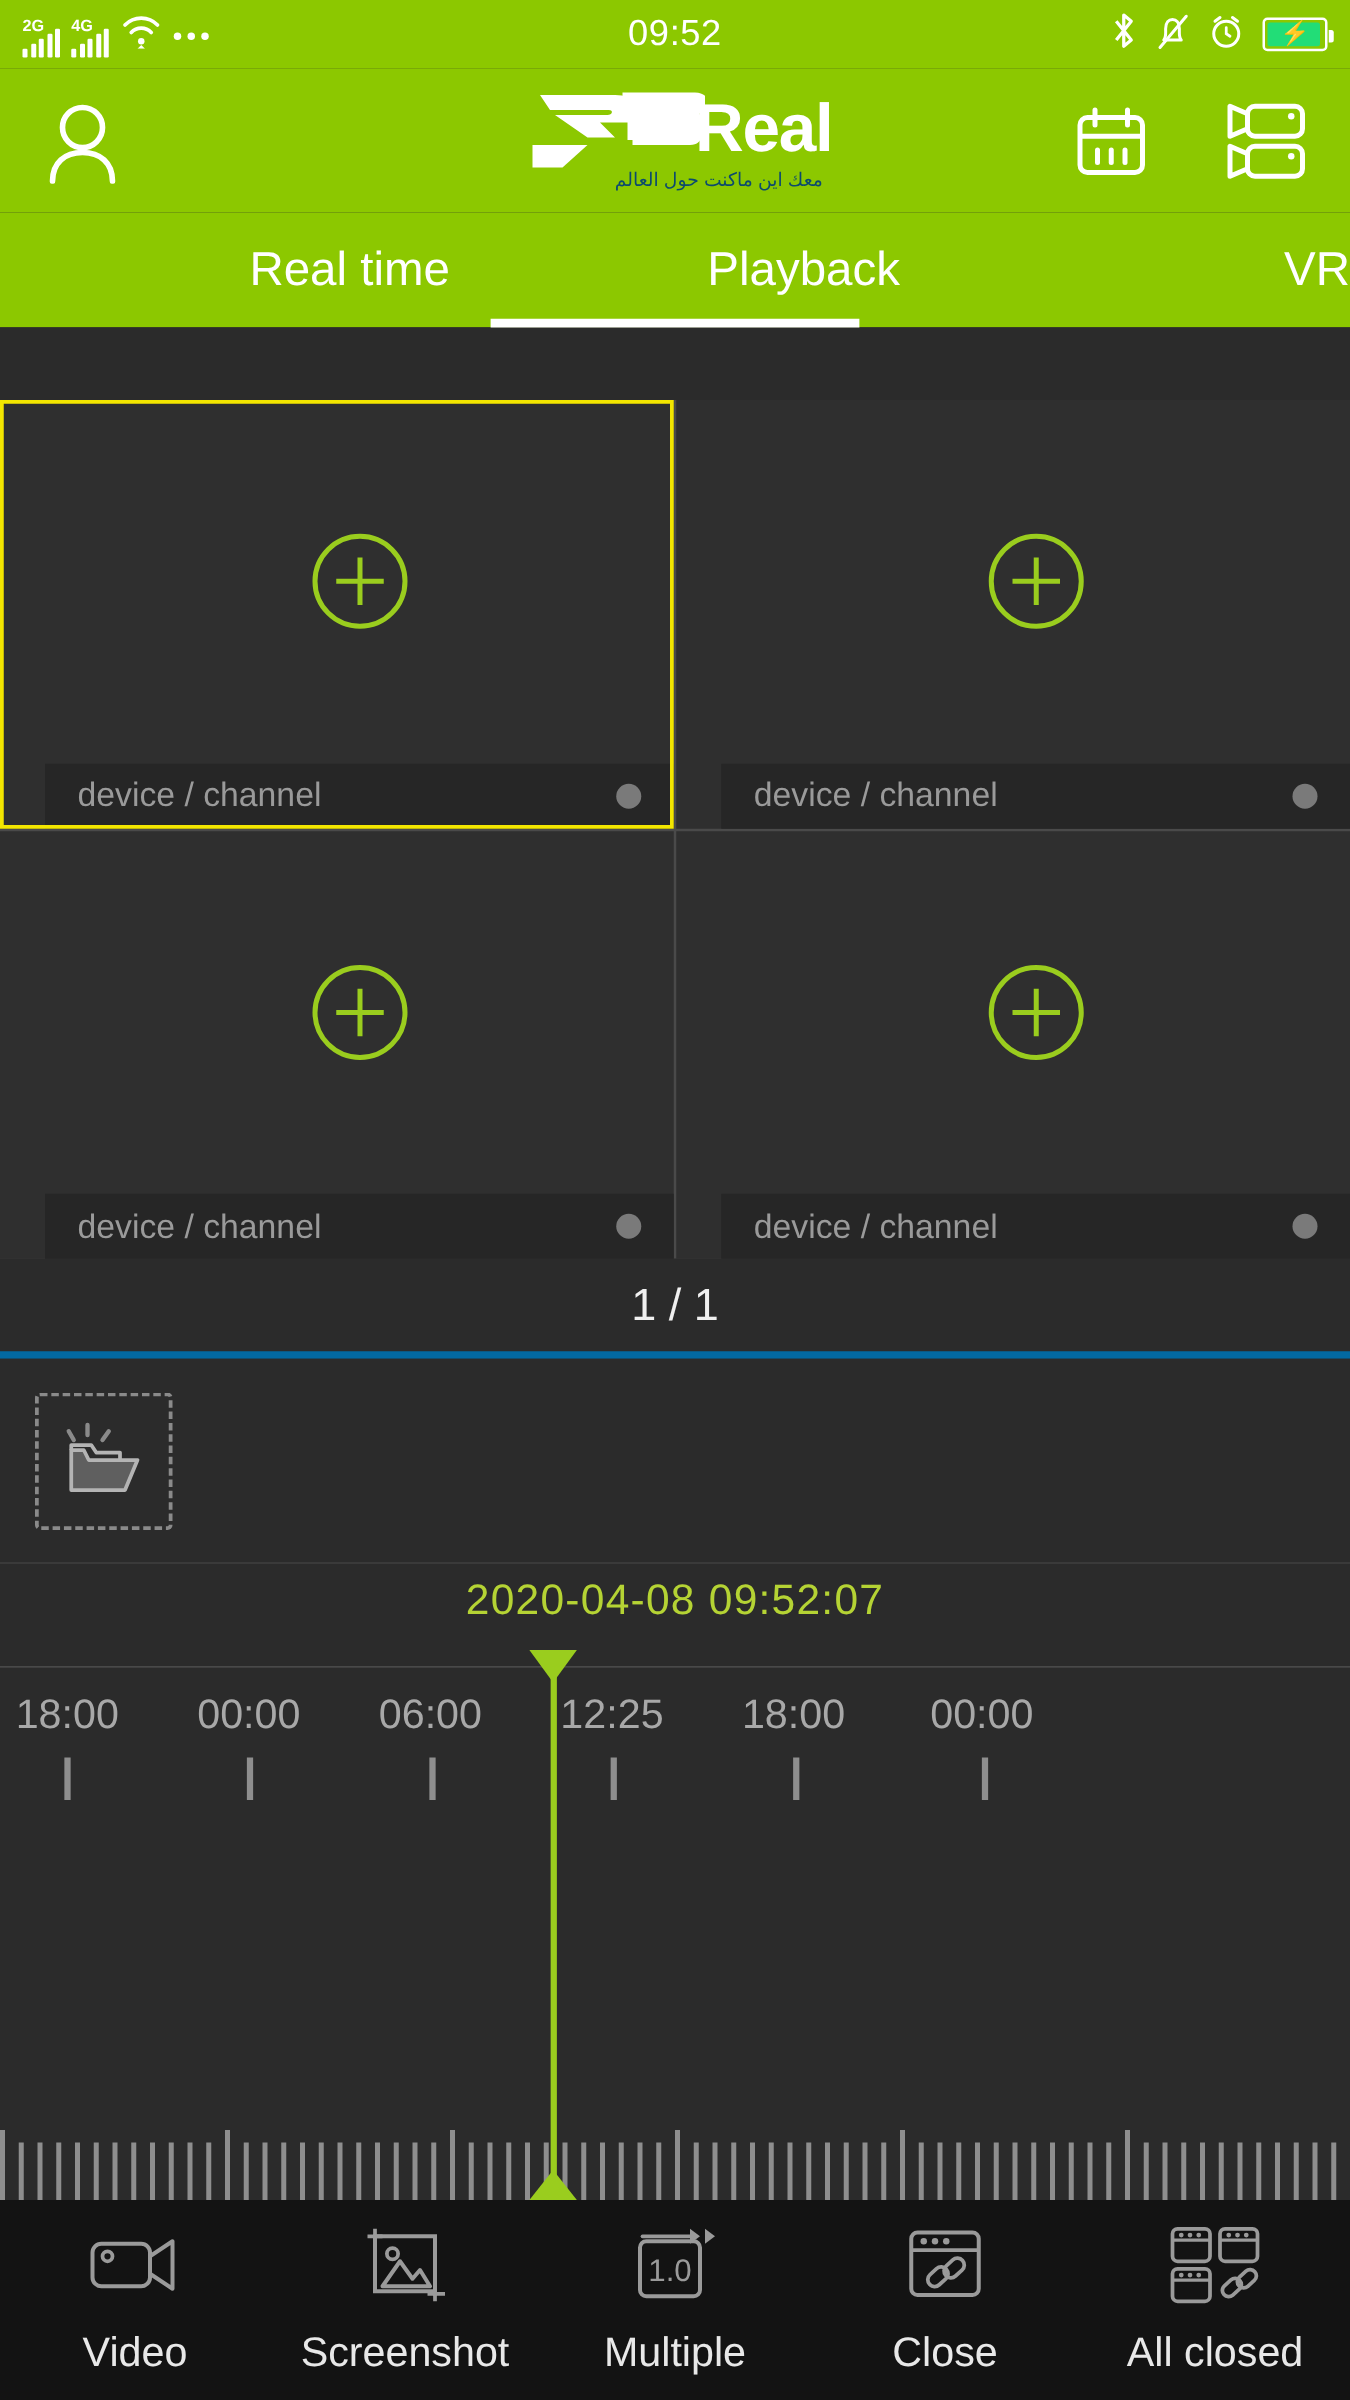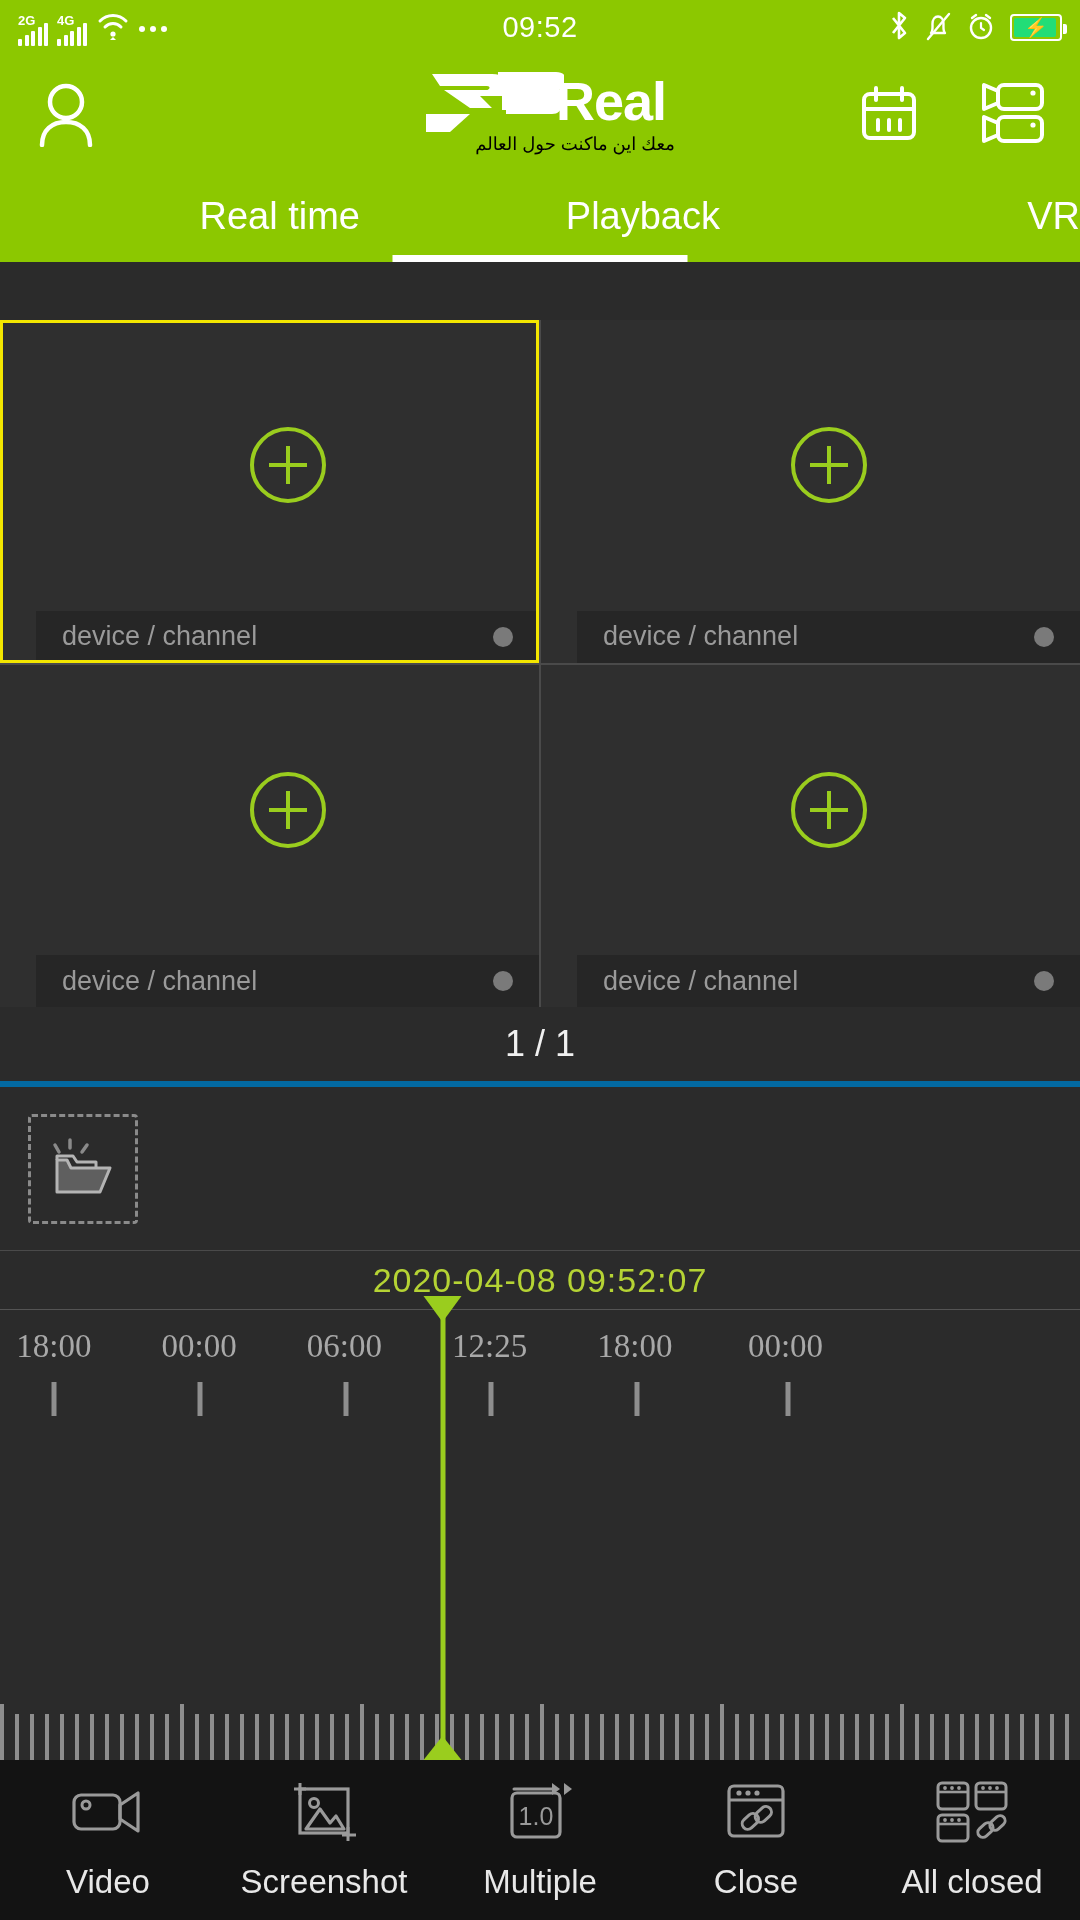--- a/index.html
+++ b/index.html
@@ -43,21 +43,21 @@
   
   .header {
     flex:0 0 115px; background:#8CC800; position:relative;
     display:flex; align-items:center; padding:0 34px;
   }
   .logo-wrap { position:absolute; left:0; right:0; top:0; bottom:0; display:flex; flex-direction:column; align-items:center; justify-content:center; pointer-events:none; }
   .logo-line { display:flex; align-items:center; }
   .logo-r3 { position:relative; width:140px; height:62px; }
   .logo-r3 svg { display:block; }
   .logo-cloud { font-size:54px; font-weight:bold; color:#ffffff; letter-spacing:-1px; line-height:1; margin-left:2px; }
-  .logo-sub { font-size:18px; color:#000000; margin-top:1px; margin-left:70px; direction:rtl; }
+  .logo-sub { font-size:15px; color:#0c4a6e; margin-top:1px; margin-left:70px; direction:rtl; }
   .hdr-icon { color:#ffffff; display:flex; align-items:center; justify-content:center; }
   .hdr-right { margin-left:auto; display:flex; align-items:center; gap:58px; }
 
   
   .tabs { flex:0 0 92px; background:#8CC800; display:flex; align-items:stretch; }
   .tab { flex:1; display:flex; align-items:center; justify-content:flex-end; position:relative; }
   .tab span { font-size:38px; color:#ffffff; }
   .tab.active::after {
     content:""; position:absolute; bottom:0; left:50%; transform:translateX(-50%);
     width:295px; height:7px; background:#ffffff;
@@ -92,25 +92,25 @@
   .pager span { font-size:36px; color:#f0f0f0; }
 
   
   .filestrip { flex:0 0 164px; background:#2b2b2b; display:flex; align-items:center; padding:0 28px; border-bottom:1px solid #4a4a4a; }
   .dropbox {
     width:110px; height:110px; border:3px dashed #8a8a8a; border-radius:4px;
     display:flex; align-items:center; justify-content:center;
   }
 
   
-  .timeline { flex:1; background:#2b2b2b; position:relative; display:flex; flex-direction:column; }
+  .timeline { flex:1; background:#2b2b2b; position:relative; display:flex; flex-direction:column;gap:24px; }
   .ts-label { flex:0 0 58px; display:flex; align-items:center; justify-content:center; }
   .ts-label span { font-size:34px; color:#B5D334; letter-spacing:1px; }
   .ruler { flex:1; position:relative; border-top:1px solid #545454; }
-  .rule-labels { position:absolute; top:18px; left:0; right:4px; height:46px;font-family:Liberation Serif, serif; }
+  .rule-labels { position:absolute; top:18px; left:0; right:4px; height:46px; }
   .rule-labels .rl { position:absolute; font-size:33px; color:#a8a8a8; transform:translateX(-50%); white-space:nowrap; }
   .majors { position:absolute; top:72px; left:0; right:0; height:34px; }
   .majors i { position:absolute; width:5px; height:34px; background:#8e8e8e; transform:translateX(-50%); }
   .ticks { position:absolute; bottom:0; left:0; right:0; height:56px; display:flex; }
   .ticks i { flex:1; border-left:4px solid #8e8e8e; height:46px; align-self:flex-end; }
   .ticks i.big { height:56px; }
   .playhead { position:absolute; top:0; bottom:0; width:5px; background:#9ACD1E; transform:translateX(-50%); z-index:4; }
   .playhead .tri-top {
     position:absolute; top:-14px; left:50%; transform:translateX(-50%);
     border-left:19px solid transparent; border-right:19px solid transparent;

